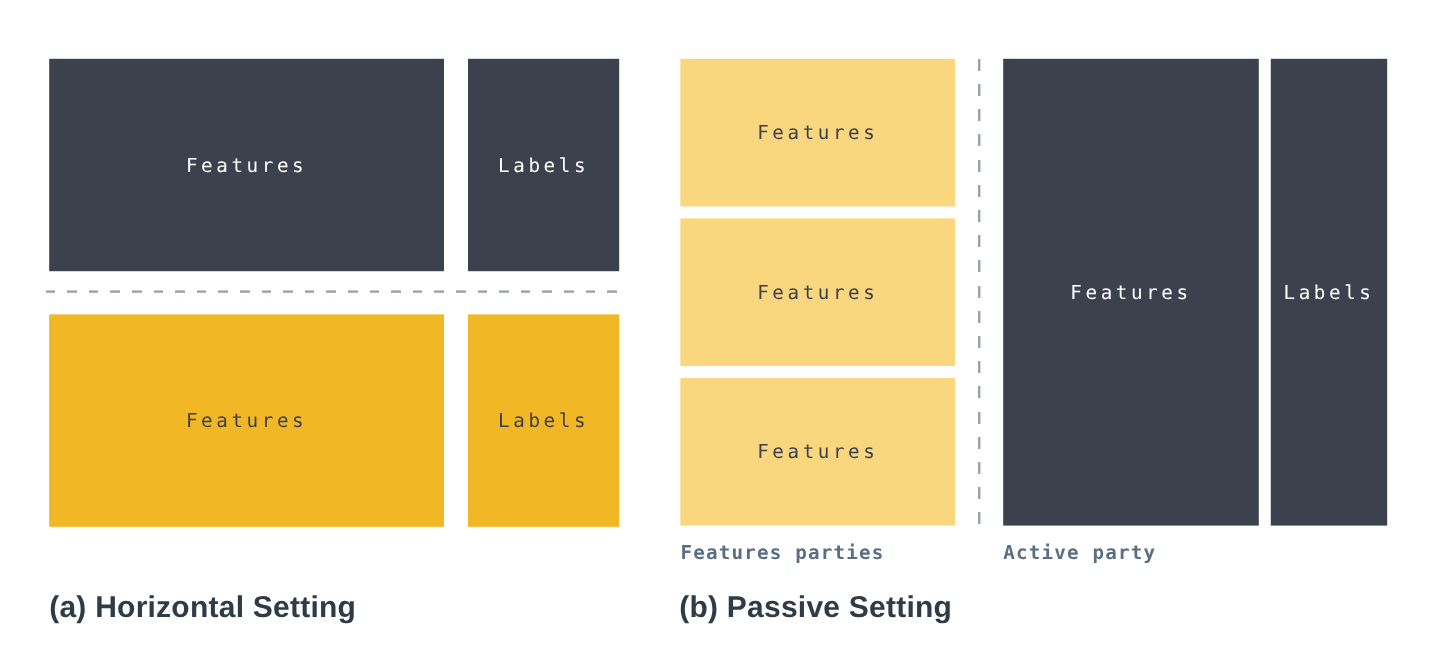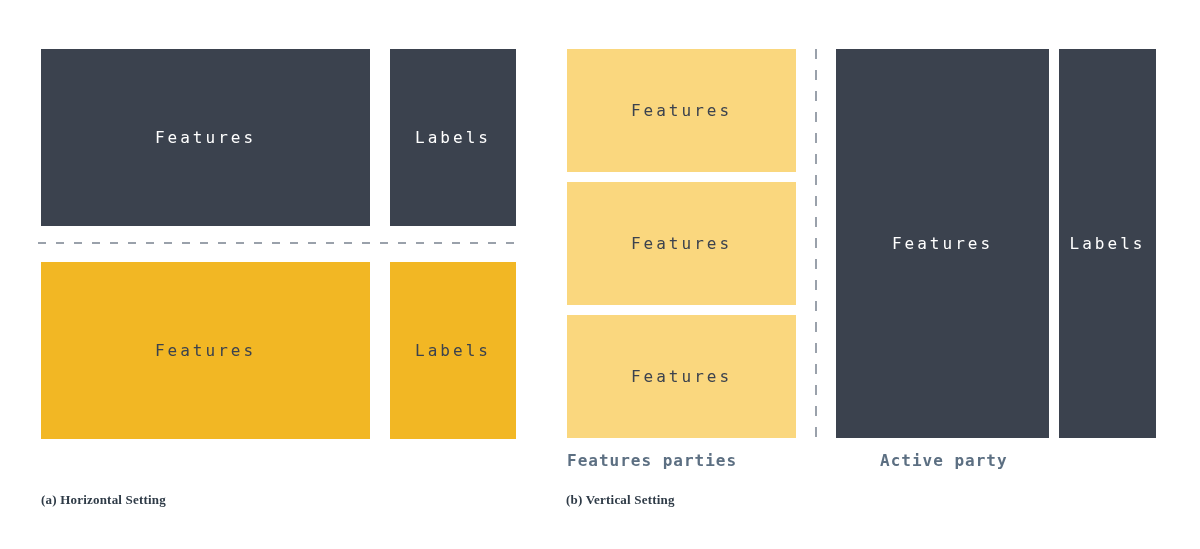--- a/index.html
+++ b/index.html
@@ -65,27 +65,27 @@
   .party-label {
     position: absolute;
     top: 451px;
     font-size: 16px;
     font-weight: 700;
     letter-spacing: 1px;
     color: var(--party-label, #5C6F82);
     white-space: nowrap;
   }
   .passive-label { left: 567px; }
-  .active-label  { left: 836px; margin-left: 44px; }
+  .active-label  { left: 836px; }
 
   .caption {
     position: absolute;
     top: 492px;
-    font-family: Liberation Serif, serif;
-    font-size: 13px;
+    font-family: Liberation Sans, sans-serif;
+    font-size: 25px;
     font-weight: 700;
     color: var(--caption, #2F3B47);
     letter-spacing: 0.2px;
     white-space: nowrap;
   }
   .caption-a { left: 41px; }
   .caption-b { left: 566px; }
 </style>
 </head>
 <body>
@@ -103,16 +103,16 @@
 
   <div>
     <div class="box light b-passive-1">Features</div>
     <div class="box light b-passive-2">Features</div>
     <div class="box light b-passive-3">Features</div>
     <div class="dash-v"></div>
     <div class="box dark b-features-tall">Features</div>
     <div class="box dark b-labels-tall">Labels</div>
     <div class="party-label passive-label">Features parties</div>
     <div class="party-label active-label">Active party</div>
-    <div class="caption caption-b">(b) Vertical Setting</div>
+    <div class="caption caption-b">(b) Passive Setting</div>
   </div>
 
 </div>
 
 </body></html>

